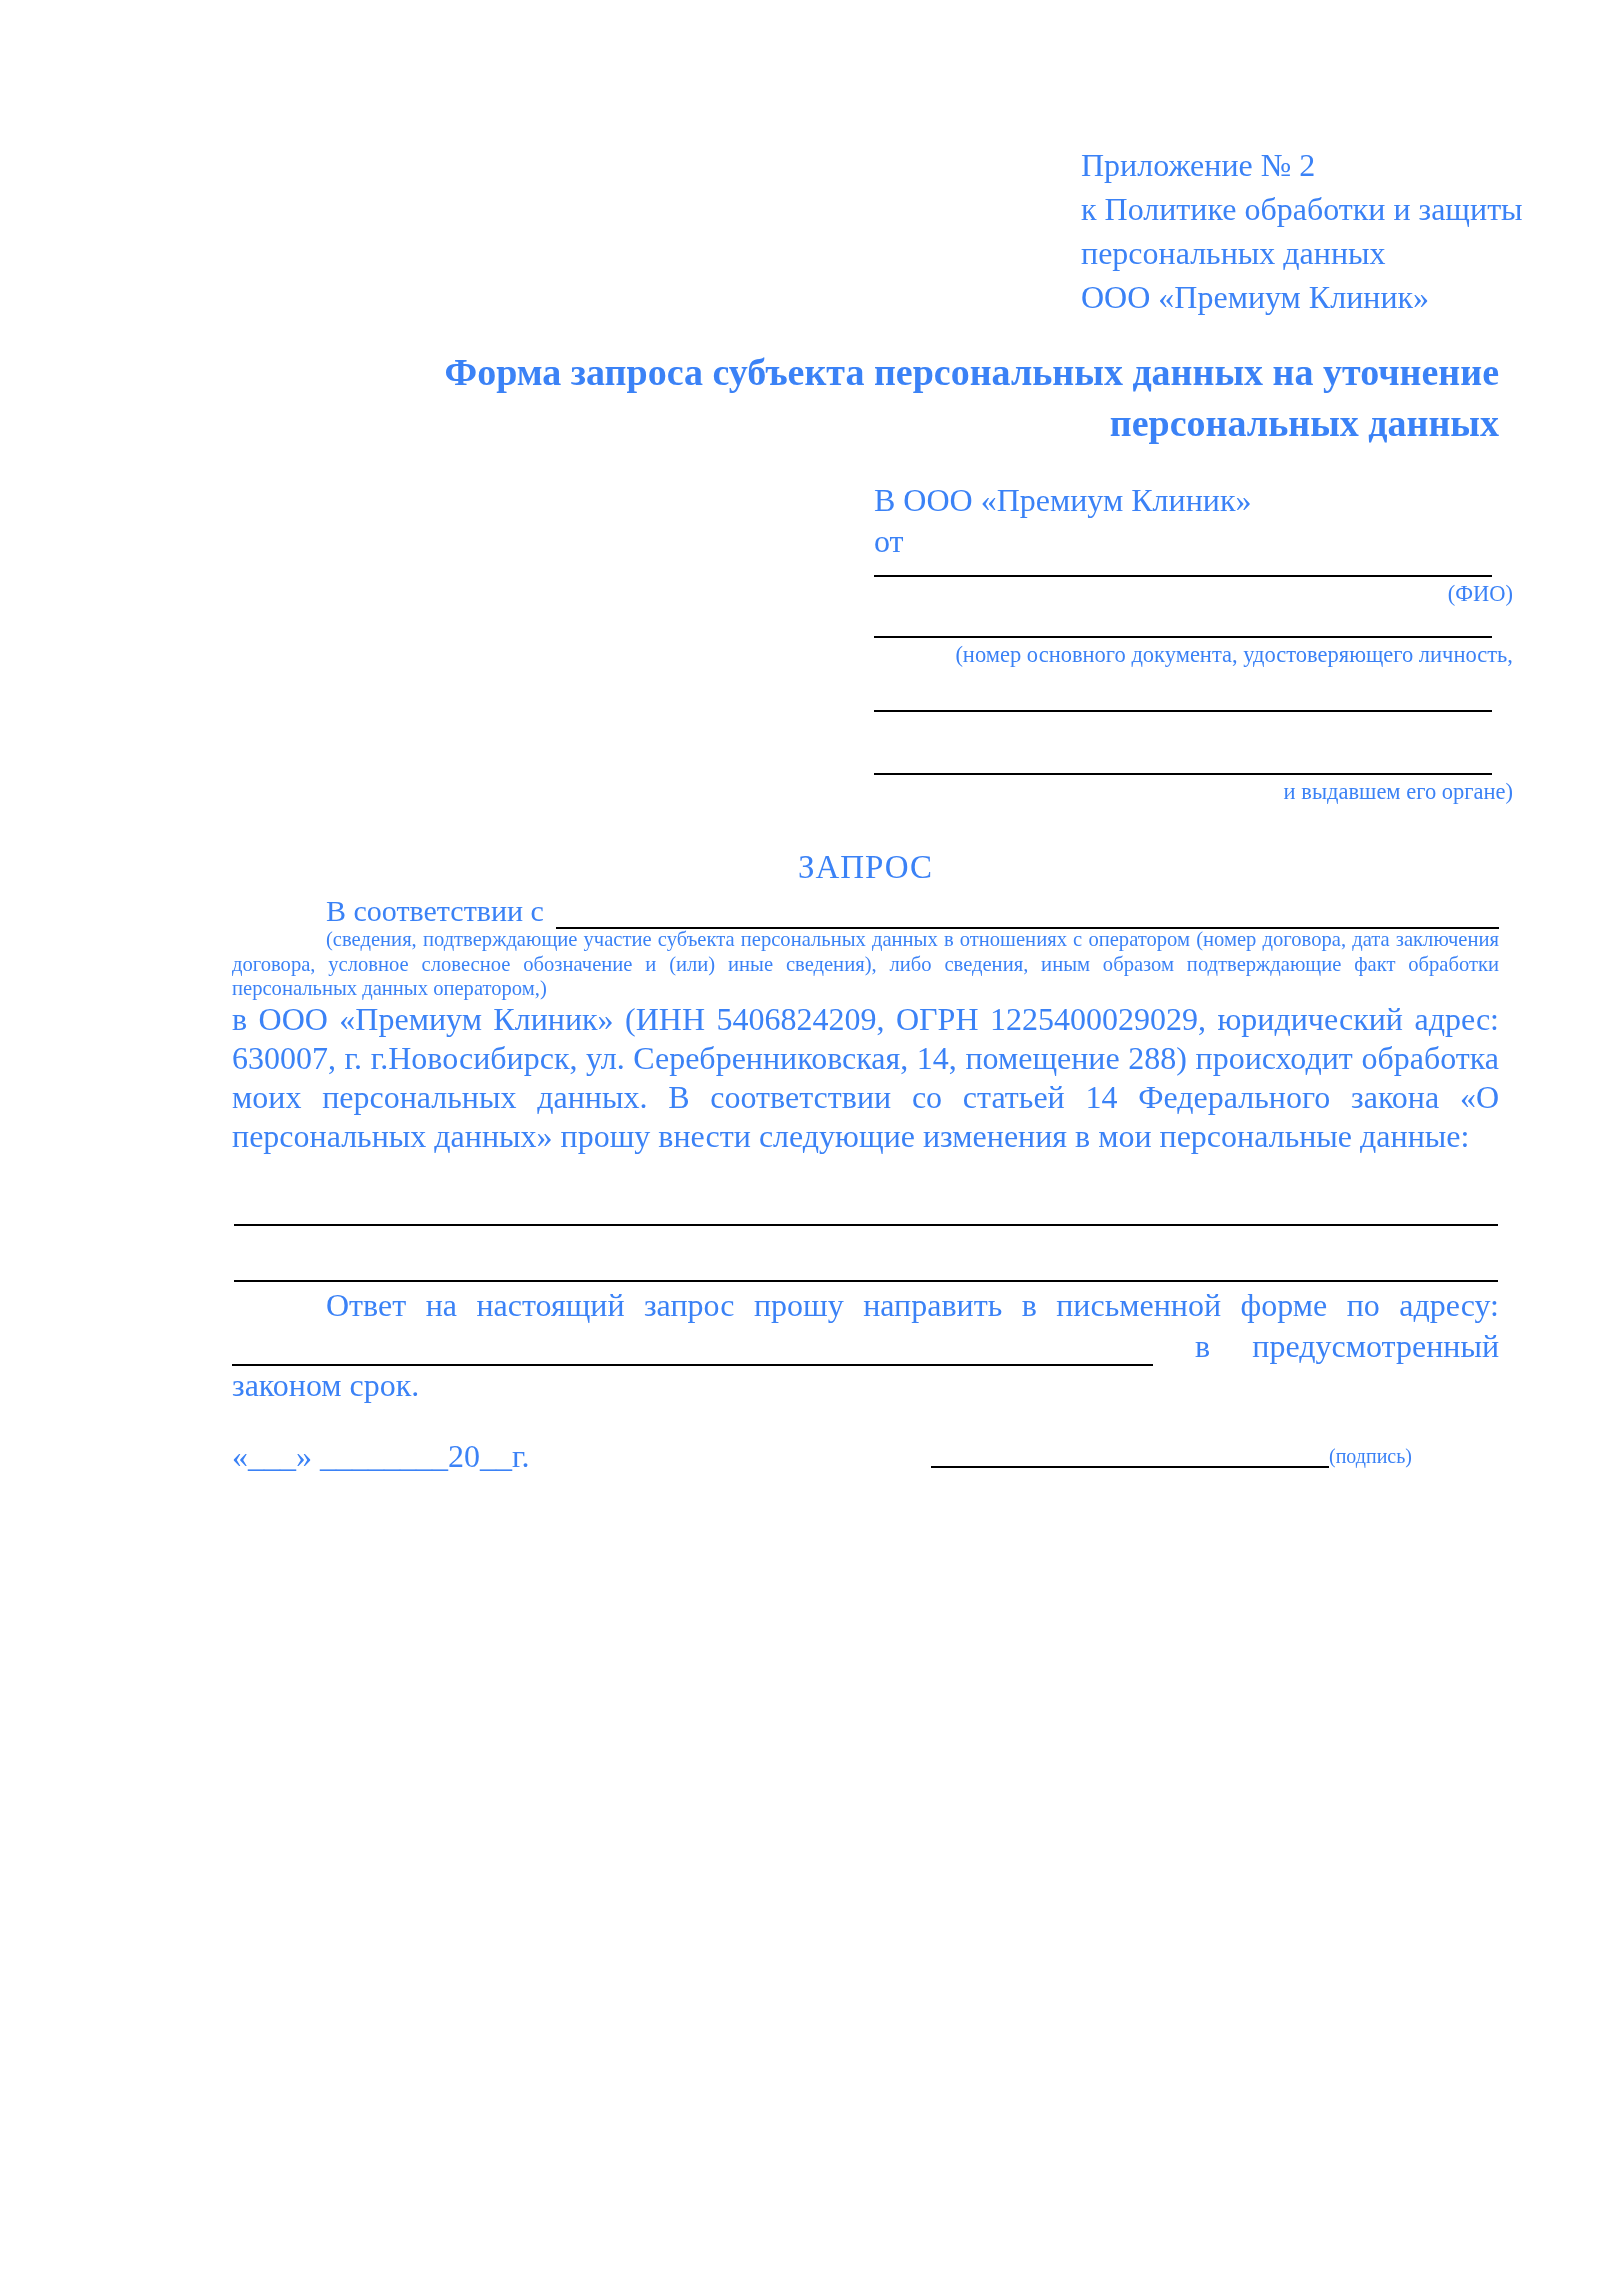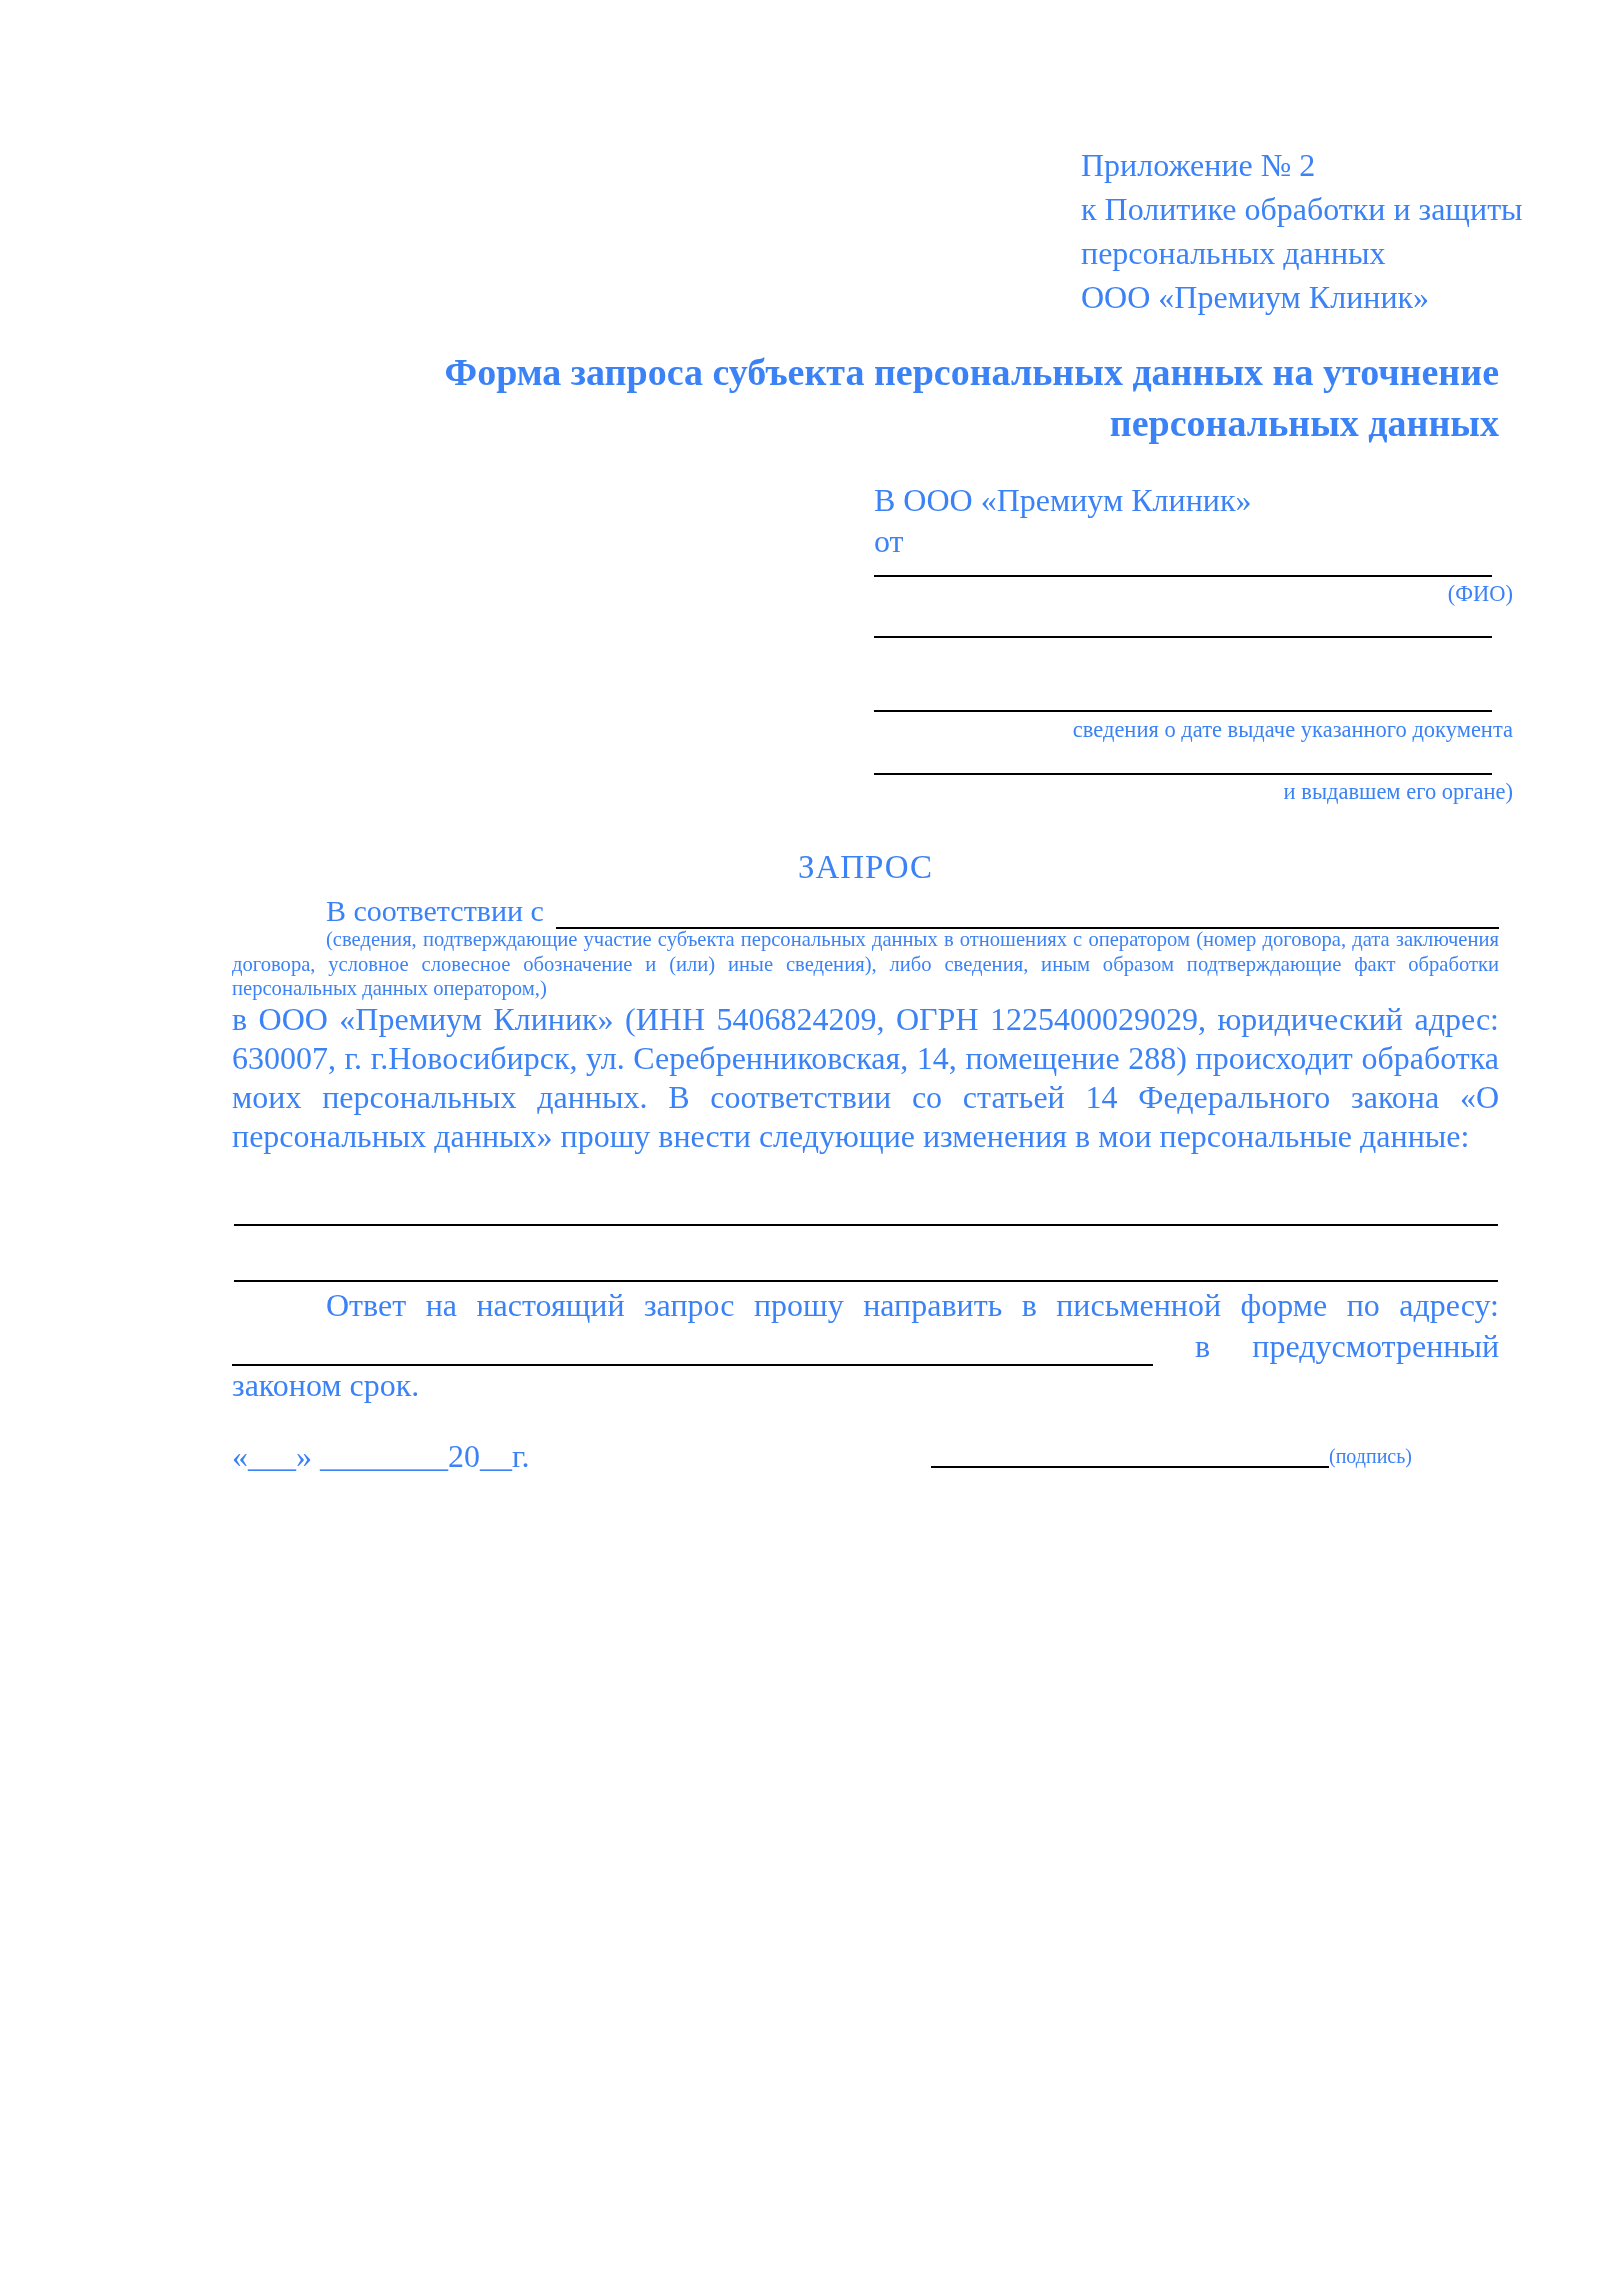--- a/index.html
+++ b/index.html
@@ -174,23 +174,23 @@
     <span class="title-inner">Форма запроса субъекта персональных данных на уточнение персональных данных</span>
   </div>
 
   <div class="abs addr-to">В ООО «Премиум Клиник»</div>
   <div class="abs addr-from">от</div>
 
   <div class="abs fill-line addr-line u1"></div>
   <div class="abs addr-cap c1">(ФИО)</div>
 
   <div class="abs fill-line addr-line u2"></div>
+  <div class="abs addr-cap c2">(номер основного документа, удостоверяющего личность,</div>
 
   <div class="abs fill-line addr-line u3"></div>
-  <div class="abs addr-cap c3">сведения о дате выдаче указанного документа</div>
 
   <div class="abs fill-line addr-line u4"></div>
   <div class="abs addr-cap c4">и выдавшем его органе)</div>
 
   <div class="abs basis-row">
     <span class="lbl">В соответствии с</span>
     <span class="line"></span>
   </div>
 
   <div class="abs zapros">ЗАПРОС</div>

